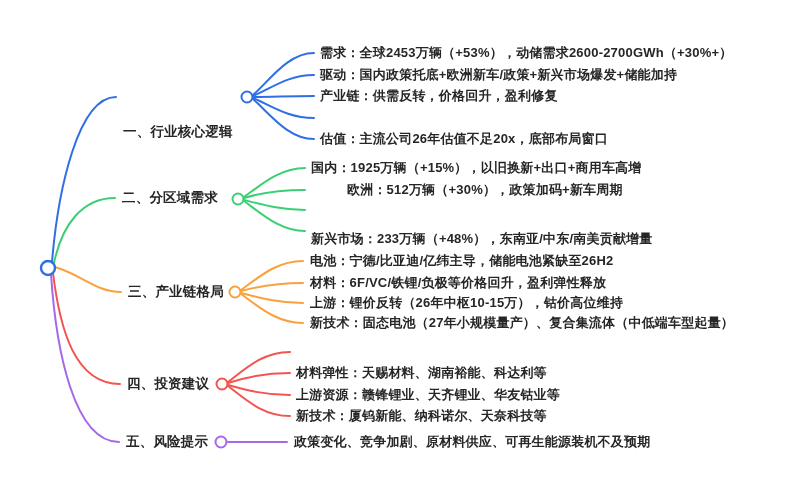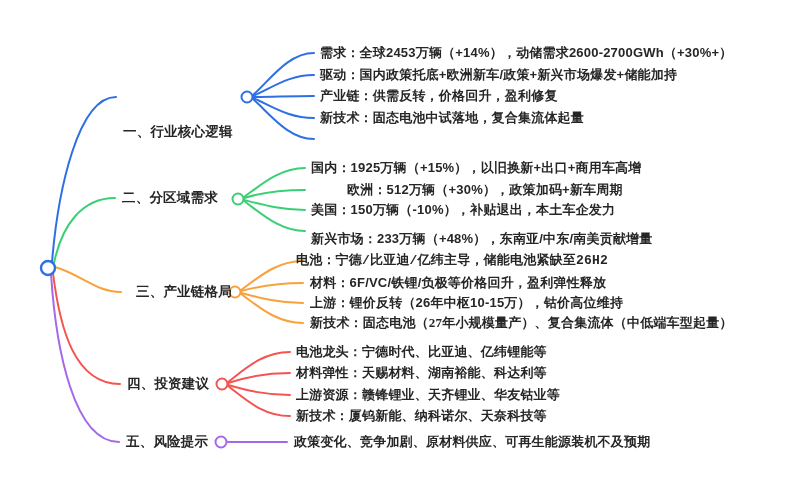--- a/index.html
+++ b/index.html
@@ -71,39 +71,37 @@
     <circle class="root-dot" cx="48" cy="268" r="7" stroke="#2e6fe4"></circle>
     <circle class="node-dot" cx="247" cy="97" r="5.5" stroke="#2e6fe4"></circle>
     <circle class="node-dot" cx="238" cy="199" r="5.5" stroke="#3bcf75"></circle>
     <circle class="node-dot" cx="235" cy="292" r="5.5" stroke="#f9a13a"></circle>
     <circle class="node-dot" cx="222" cy="384" r="5.5" stroke="#f4534f"></circle>
     <circle class="node-dot" cx="221" cy="442" r="5.5" stroke="#a468e8"></circle>
   </svg>
 
   <div class="node branch-label" style="left:123px; top:97px;margin-top:35px;">一、行业核心逻辑</div>
   <div class="node branch-label" style="left:122px; top:198px;">二、分区域需求</div>
-  <div class="node branch-label" style="left:128px; top:292px;margin-left:8px;">三、产业链格局</div>
+  <div class="node branch-label" style="left:128px; top:292px;">三、产业链格局</div>
   <div class="node branch-label" style="left:127px; top:384px;">四、投资建议</div>
   <div class="node branch-label" style="left:126px; top:442px;">五、风险提示</div>
 
-  <div class="node" style="left:320px; top:53px;">需求：全球2453万辆（+14%），动储需求2600-2700GWh（+30%+）</div>
+  <div class="node" style="left:320px; top:53px;">需求：全球2453万辆（+53%），动储需求2600-2700GWh（+30%+）</div>
   <div class="node" style="left:320px; top:75px;">驱动：国内政策托底+欧洲新车/政策+新兴市场爆发+储能加持</div>
   <div class="node" style="left:320px; top:96px;">产业链：供需反转，价格回升，盈利修复</div>
-  <div class="node" style="left:320px; top:118px;">新技术：固态电池中试落地，复合集流体起量</div>
+  <div class="node" style="left:320px; top:139px;">估值：主流公司26年估值不足20x，底部布局窗口</div>
 
   <div class="node" style="left:311px; top:168px;">国内：1925万辆（+15%），以旧换新+出口+商用车高增</div>
   <div class="node" style="left:311px; top:190px;padding-left:36px;">欧洲：512万辆（+30%），政策加码+新车周期</div>
-  <div class="node" style="left:311px; top:210px;">美国：150万辆（-10%），补贴退出，本土车企发力</div>
   <div class="node" style="left:311px; top:239px;">新兴市场：233万辆（+48%），东南亚/中东/南美贡献增量</div>
 
-  <div class="node" style="left:296px; top:261px;font-family:Liberation Mono, monospace;">电池：宁德/比亚迪/亿纬主导，储能电池紧缺至26H2</div>
+  <div class="node" style="left:310px; top:261px;">电池：宁德/比亚迪/亿纬主导，储能电池紧缺至26H2</div>
   <div class="node" style="left:310px; top:283px;">材料：6F/VC/铁锂/负极等价格回升，盈利弹性释放</div>
   <div class="node" style="left:310px; top:303px;">上游：锂价反转（26年中枢10-15万），钴价高位维持</div>
-  <div class="node" style="left:310px; top:323px;font-family:Liberation Serif, serif;">新技术：固态电池（27年小规模量产）、复合集流体（中低端车型起量）</div>
+  <div class="node" style="left:310px; top:323px;">新技术：固态电池（27年小规模量产）、复合集流体（中低端车型起量）</div>
 
-  <div class="node" style="left:296px; top:352px;">电池龙头：宁德时代、比亚迪、亿纬锂能等</div>
   <div class="node" style="left:296px; top:373px;">材料弹性：天赐材料、湖南裕能、科达利等</div>
   <div class="node" style="left:296px; top:395px;">上游资源：赣锋锂业、天齐锂业、华友钴业等</div>
   <div class="node" style="left:296px; top:416px;">新技术：厦钨新能、纳科诺尔、天奈科技等</div>
 
   <div class="node" style="left:294px; top:442px;">政策变化、竞争加剧、原材料供应、可再生能源装机不及预期</div>
 
 </div>
 
 </body></html>

